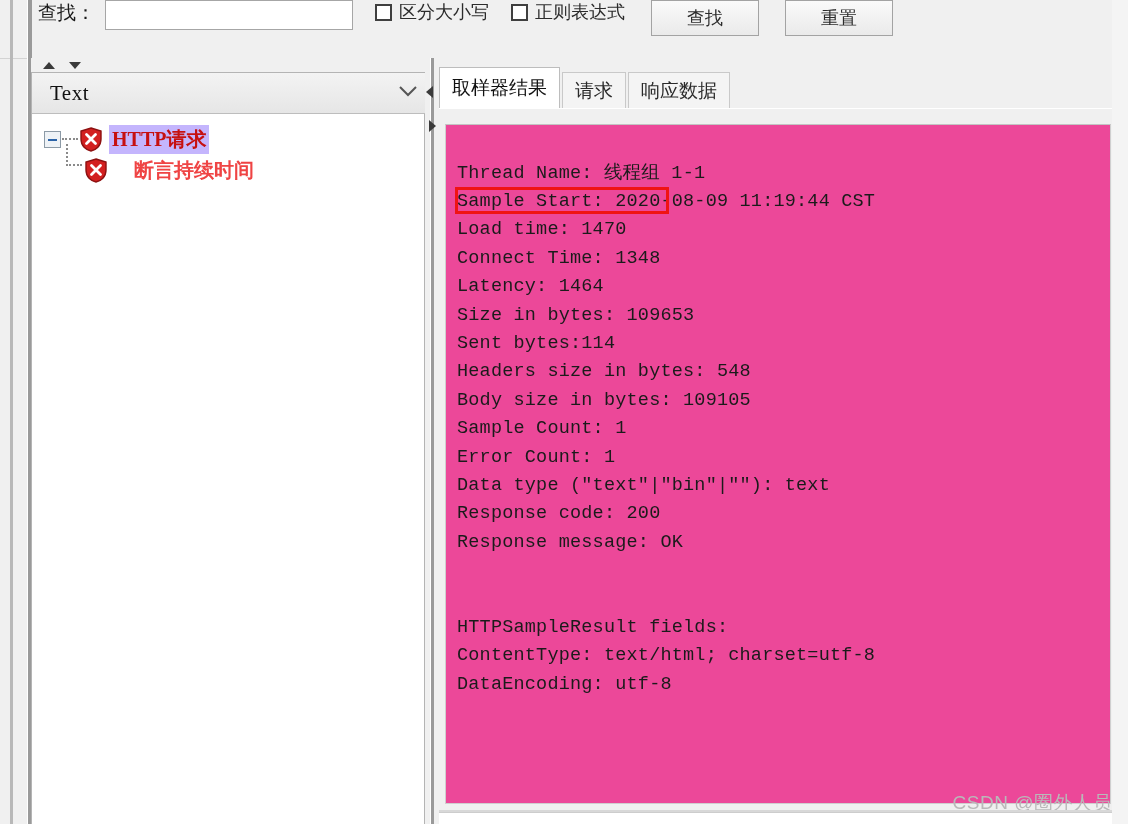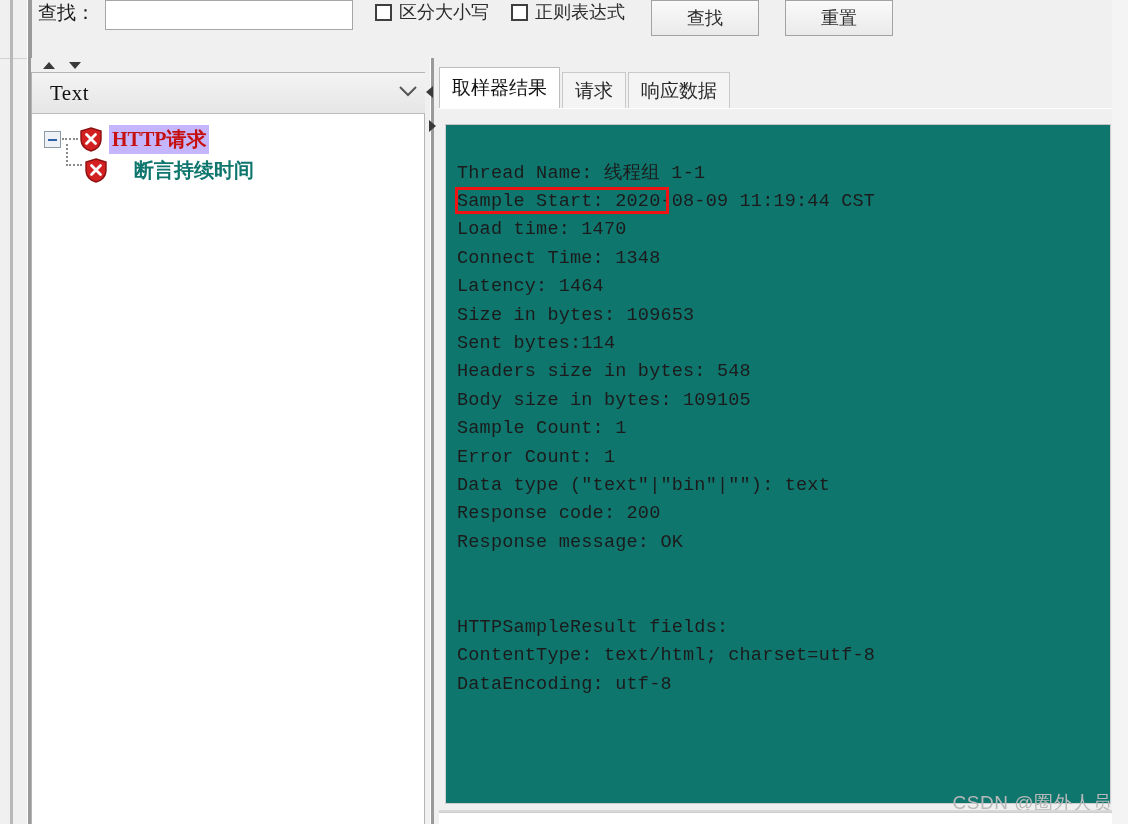--- a/index.html
+++ b/index.html
@@ -219,21 +219,21 @@
   }
   .shield {
     width: 24px; height: 25px;
     flex: 0 0 auto;
     margin-right: 6px;
   }
   .tree-label {
     font-family: "Liberation Serif", serif;
     font-weight: bold;
     font-size: 20px;
-    color: #0f766e;
+    color: #ef4444;
     white-space: nowrap;
     letter-spacing: 0px;
     padding-left: 20px;
   }
   .tree-label.selected {
     background: #c4b5fd;
     color: #c61010;
     padding: 1px 3px;
   }
   
@@ -321,21 +321,21 @@
     left: 0; top: 50px;
     width: 689px; height: 1px;
     background: #ffffff;
   }
 
   #result-text-area {
     position: absolute;
     left: 6px; top: 66px;
     width: 666px; height: 680px;
     box-sizing: border-box;
-    background: #0f766e;
+    background: #ec4899;
     border: 1px solid #cfcfcf;
     border-top: 1px solid #c3c3c3;
     overflow: hidden;
   }
   #result-text {
     position: absolute;
     left: 11px; top: 16px;
     font-family: "Liberation Mono", monospace;
     font-size: 18.5px;
     line-height: 28.4px;

